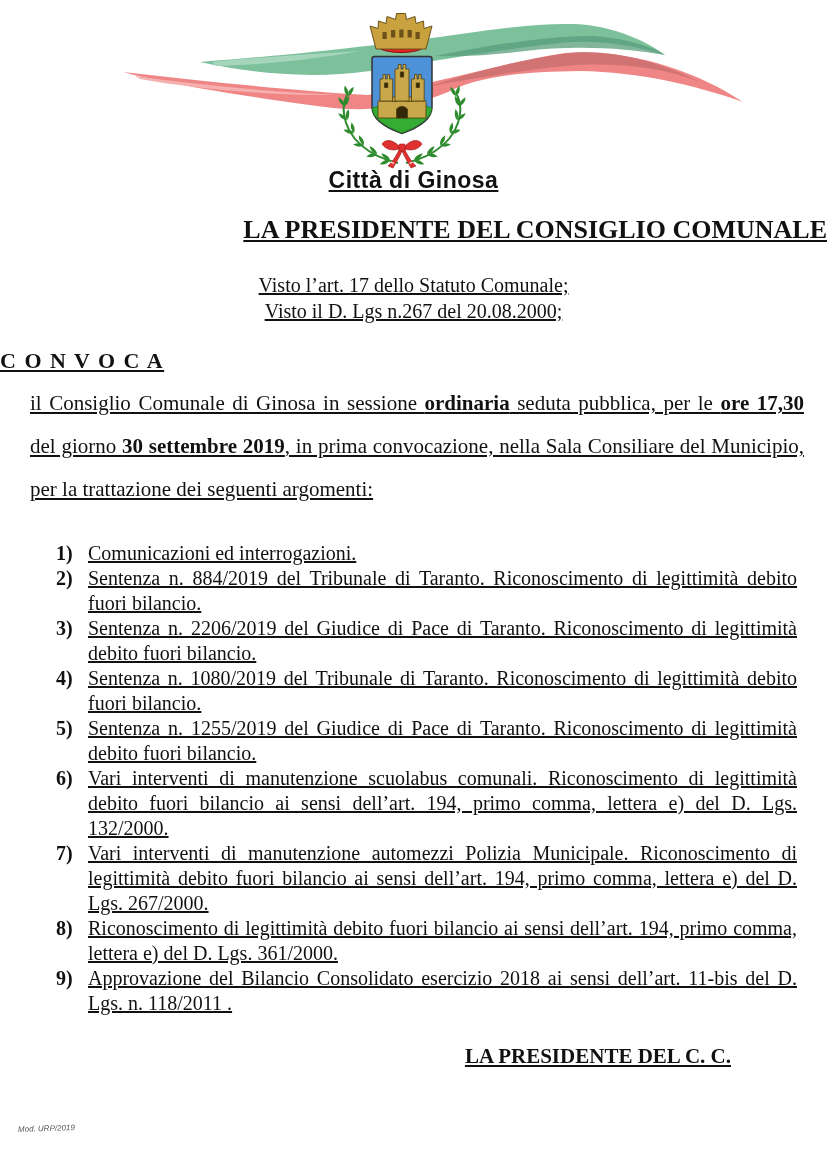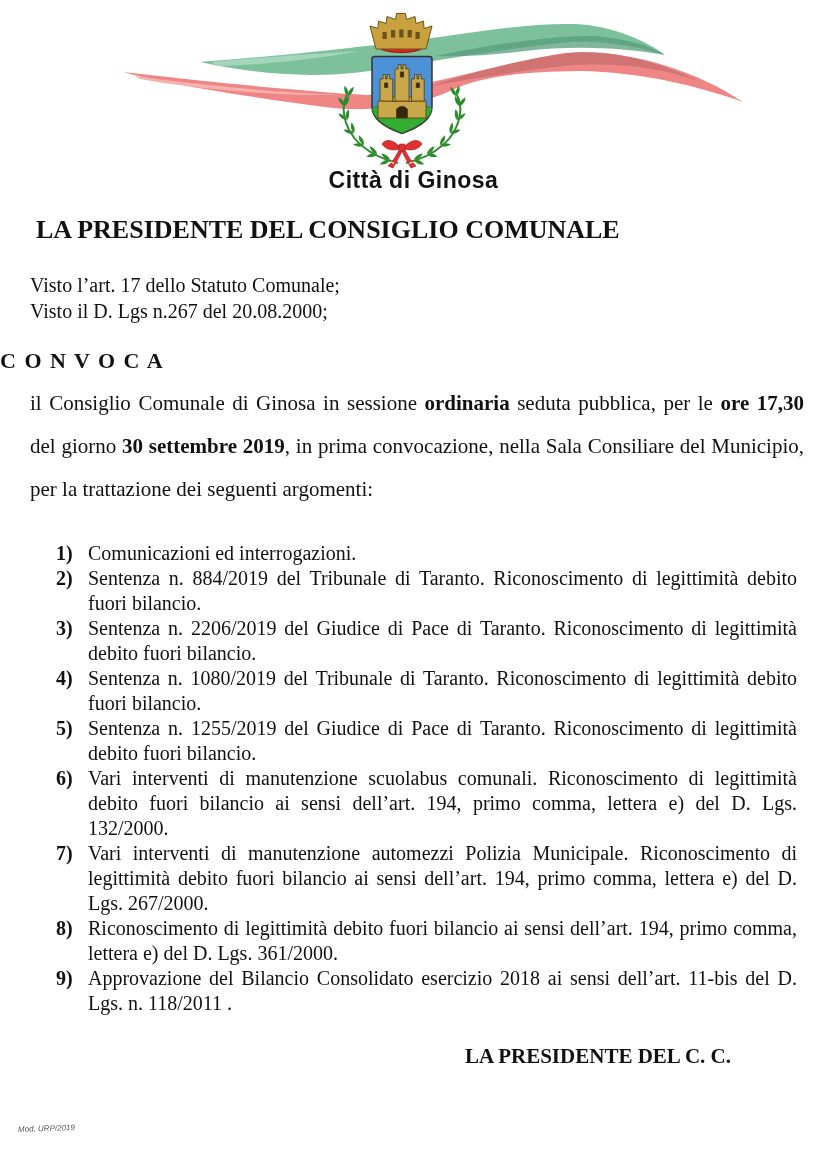--- a/index.html
+++ b/index.html
@@ -3,33 +3,34 @@
 <meta charset="utf-8">
 <style>
   html,body{margin:0;padding:0;background:#ffffff;}
   .page{
     position:relative;
     width:827px;height:1170px;
     background:#ffffff;
     color:#111;
     font-family:"Liberation Serif", serif;
     overflow:hidden;
+    text-decoration:underline;
   }
   .header-art{position:absolute;top:0;left:0;width:827px;height:200px;}
   .header-spacer{height:166px;}
   .city-name{
     font-family:"Liberation Sans", sans-serif;
     font-weight:bold;font-size:23px;letter-spacing:0.5px;
     text-align:center;line-height:28px;
   }
   .doc-title{
-    font-size:26px;font-weight:bold;text-align:left;
+    font-size:26px;font-weight:bold;text-align:right;
     margin-top:22px;line-height:28px;margin-left:36px;
   }
-  .premise{margin:28px 30px 0 30px;font-size:20px;line-height:26px;}
+  .premise{margin:28px 30px 0 30px;font-size:20px;line-height:26px;text-align:center;}
   .convoca{
     margin-top:24px;
     font-size:22px;font-weight:bold;letter-spacing:1.5px;line-height:26px;
   }
   .intro{
     margin:8px 23px 0 30px;
     font-size:21px;line-height:43px;text-align:justify;
   }
   .agenda{
     list-style:none;margin:30px 30px 0 88px;padding:0;

